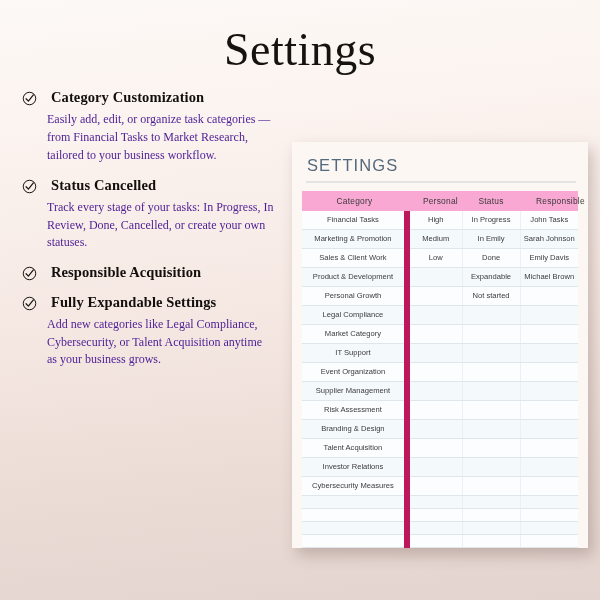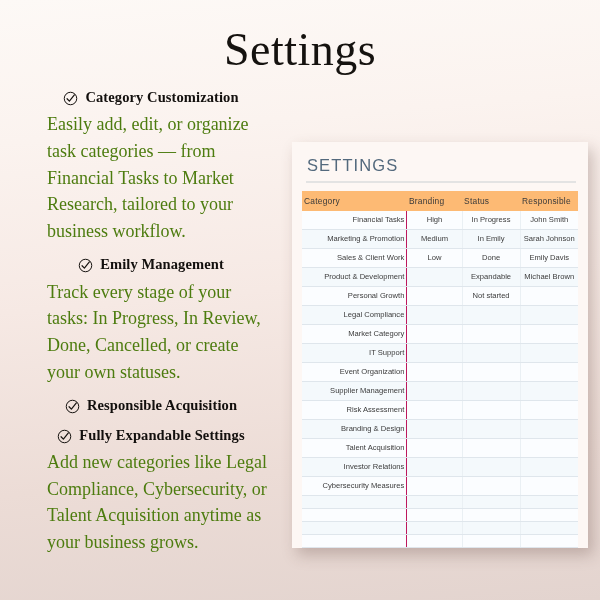--- a/index.html
+++ b/index.html
@@ -47,42 +47,41 @@
     padding-top:53px;
   }
 
   
   .feature { margin-bottom:12px; }
   .feature:last-child { margin-bottom:14px; }
 
   .feature-head {
     display:flex;
     align-items:flex-start;
-    gap:7px;
+    gap:14px;
     margin-bottom:5px;
-    justify-content:center;
   }
   .check-icon {
     width:15px; height:15px;
     flex:0 0 15px;
     margin-top:2px;
     display:block;
   }
   .feature-title {
     font-family:"Liberation Serif", serif;
     font-size:14.5px;
     font-weight:bold;
     color:#120f0d;
     line-height:1.2;
     letter-spacing:0.1px;
   }
   .feature-body {
     font-family:"Liberation Serif", serif;
-    font-size:18px;
-    color:#4d7c0f;
+    font-size:12px;
+    color:#4c1d95;
     line-height:1.48;
     padding-left:25px;
     padding-right:6px;
   }
 
   
   .card {
     position:relative;
     width:296px;
     background:#fdf7f4;
@@ -105,42 +104,41 @@
   }
 
   
   table.settings-table {
     width:100%;
     border-collapse:collapse;
     font-family:"Liberation Sans", sans-serif;
     table-layout:fixed;
   }
   table.settings-table th {
-    background:#fdba74;
+    background:#f9a8d4;
     color:#3a3a3a;
     font-size:8.4px;
     font-weight:400;
     letter-spacing:0.25px;
-    padding:5px 2px;
-    text-align:left;
+    padding:5px 16px;
+    text-align:center;
     border:none;
   }
   table.settings-table td {
     font-size:7.6px;
     color:#3b3b3b;
     text-align:center;
     padding:4.5px 2px;
     border-bottom:1px solid #dfe6ec;
     height:13px;
   }
   table.settings-table tbody tr:nth-child(odd) td  { background:#fbfdff; }
   table.settings-table tbody tr:nth-child(even) td { background:#f4f9fc; }
   table.settings-table td.c-category {
-    border-right:1px solid #be185d;
-    text-align:right;
+    border-right:6px solid #be185d;
   }
   table.settings-table td.c-priority,
   table.settings-table td.c-status {
     border-right:1px solid #eaf0f4;
   }
   col.w-category   { width:38%; }
   col.w-priority   { width:20%; }
   col.w-status     { width:21%; }
   col.w-responsible{ width:21%; }
 </style>
@@ -164,21 +162,21 @@
       <div class="feature-body">Easily add, edit, or organize task categories — from Financial Tasks to Market Research, tailored to your business workflow.</div>
     </div>
 
 
     <div class="feature">
       <div class="feature-head">
         <svg class="check-icon" viewBox="0 0 24 24">
           <circle cx="12" cy="12" r="10" fill="none" stroke="#15120f" stroke-width="1.6"></circle>
           <path d="M6.5 12.4 L10.2 16.2 L18.2 6.2" fill="none" stroke="#15120f" stroke-width="1.9" stroke-linecap="round" stroke-linejoin="round"></path>
         </svg>
-        <div class="feature-title">Emily Management</div>
+        <div class="feature-title">Status Cancelled</div>
       </div>
       <div class="feature-body">Track every stage of your tasks: In Progress, In Review, Done, Cancelled, or create your own statuses.</div>
     </div>
 
     <div class="feature">
       <div class="feature-head">
         <svg class="check-icon" viewBox="0 0 24 24">
           <circle cx="12" cy="12" r="10" fill="none" stroke="#15120f" stroke-width="1.6"></circle>
           <path d="M6.5 12.4 L10.2 16.2 L18.2 6.2" fill="none" stroke="#15120f" stroke-width="1.9" stroke-linecap="round" stroke-linejoin="round"></path>
         </svg>
@@ -207,31 +205,31 @@
       <table class="settings-table">
         <colgroup>
           <col class="w-category">
             <col class="w-priority">
             <col class="w-status">
             <col class="w-responsible">
         </colgroup>
         <thead>
           <tr>
             <th>Category</th>
-            <th>Branding</th>
+            <th>Personal</th>
             <th>Status</th>
             <th>Responsible</th>
           </tr>
         </thead>
         <tbody>
             <tr>
               <td class="c-category">Financial Tasks</td>
               <td class="c-priority">High</td>
               <td class="c-status">In Progress</td>
-              <td class="c-responsible">John Smith</td>
+              <td class="c-responsible">John Tasks</td>
             </tr>
             <tr>
               <td class="c-category">Marketing &amp; Promotion</td>
               <td class="c-priority">Medium</td>
               <td class="c-status">In Emily</td>
               <td class="c-responsible">Sarah Johnson</td>
             </tr>
             <tr>
               <td class="c-category">Sales &amp; Client Work</td>
               <td class="c-priority">Low</td>

